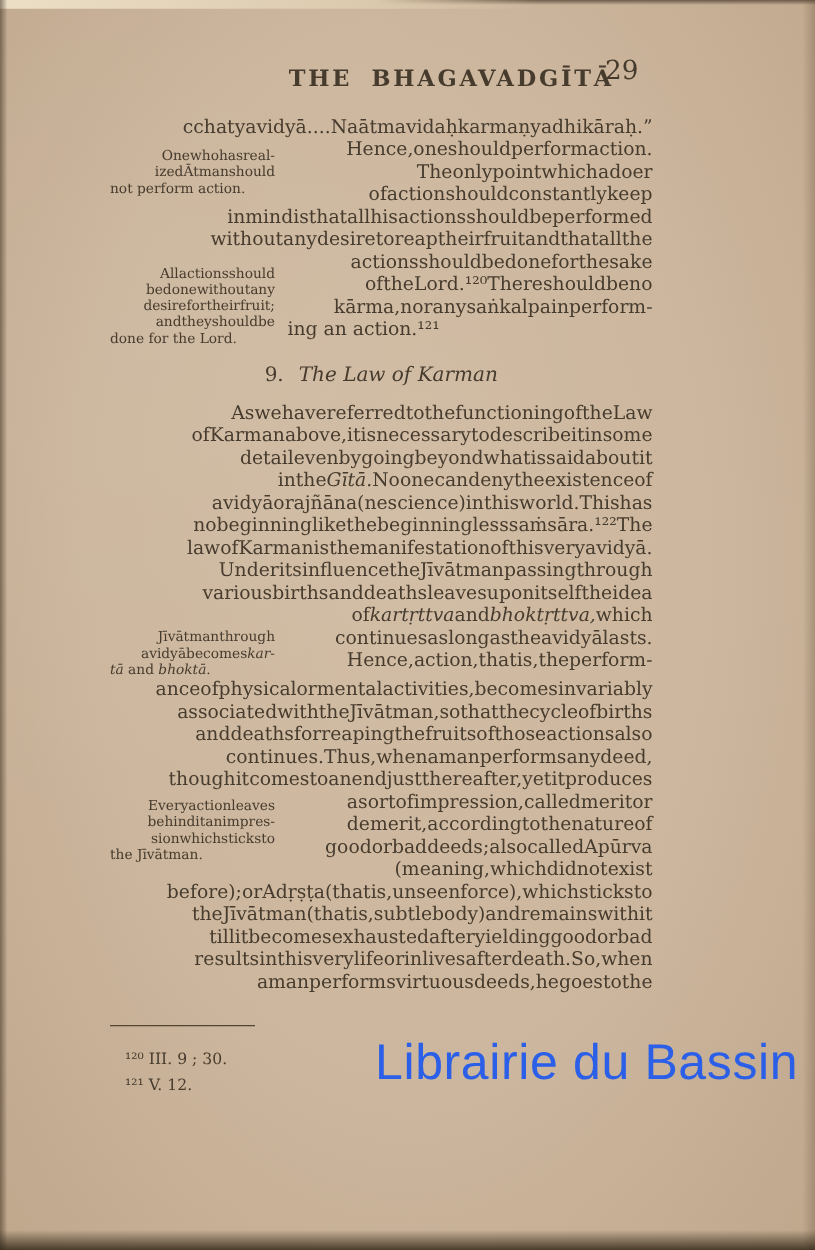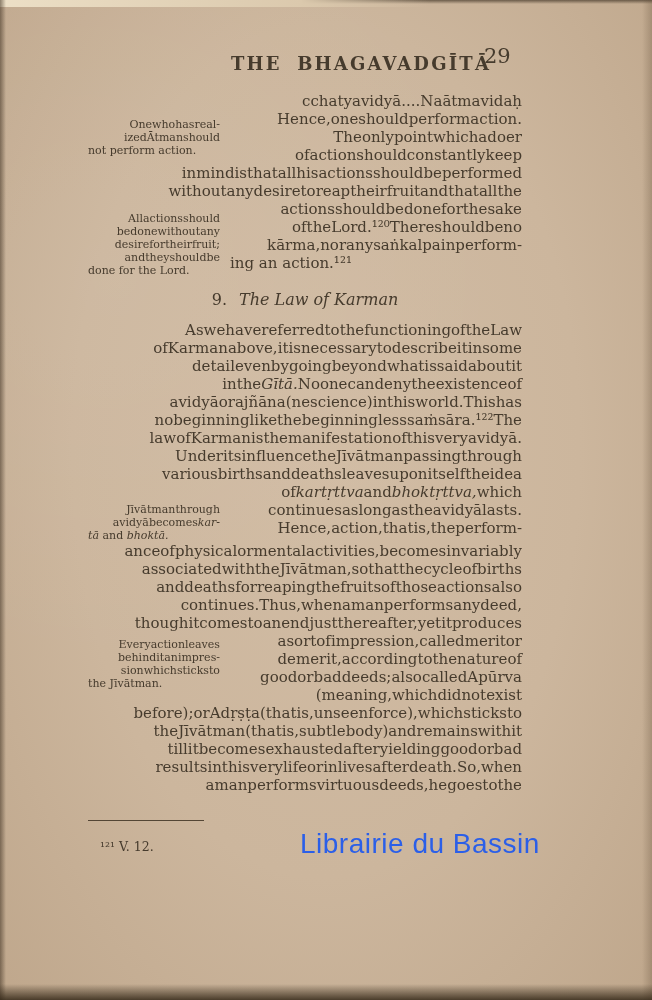--- a/index.html
+++ b/index.html
@@ -43,21 +43,21 @@
   .heading .num{margin-right:12px;}
 
   
   .fn-rule{position:absolute;top:820px;left:88px;width:116px;border-top:1.6px solid rgba(62,50,35,.85);}
   .footnotes{position:absolute;top:836px;left:100px;font-size:12.5px;line-height:21px;}
 
   
   .watermark{
     position:absolute;top:830px;left:300px;
     font-family:"Liberation Sans",sans-serif;
-    font-size:28px;line-height:1;letter-spacing:.5px;white-space:nowrap;
+    font-size:40px;line-height:1;letter-spacing:.5px;white-space:nowrap;
     color:var(--wm,#2b5fe8);
   }
 </style>
 </head>
 <body>
 
 <div class="page">
 
   <div class="edge-top"></div>
   <div class="edge-wedge"></div>
@@ -69,20 +69,21 @@
 
   <div class="text-block">
 
     <div class="wline" data-just="y">
         <span>cchatyavidyā.</span> 
         <span>.</span> 
         <span>.</span> 
         <span>.</span> 
         <span>Na</span> 
         <span>ātmavidaḥ</span> 
+        <span>karmaṇyadhikāraḥ.”</span>
       </div>
 
     <div class="noteblock">
       <div class="note pt8">
         <div class="wline" data-just="y">
             <span>One</span> 
             <span>who</span> 
             <span>has</span> 
             <span>real-</span>
           </div>
@@ -522,19 +523,20 @@
         <span>he</span> 
         <span>goes</span> 
         <span>to</span> 
         <span>the</span>
       </div>
 
   </div>
 
   <div class="fn-rule"></div>
   <div class="footnotes">
+    <div>¹²⁰ III. 9 ; 30.</div>
     <div>¹²¹ V. 12.</div>
   </div>
 
   <div class="watermark">Librairie du Bassin</div>
 
   <div class="edge-bottom"></div>
 </div>
 
 </body></html>

